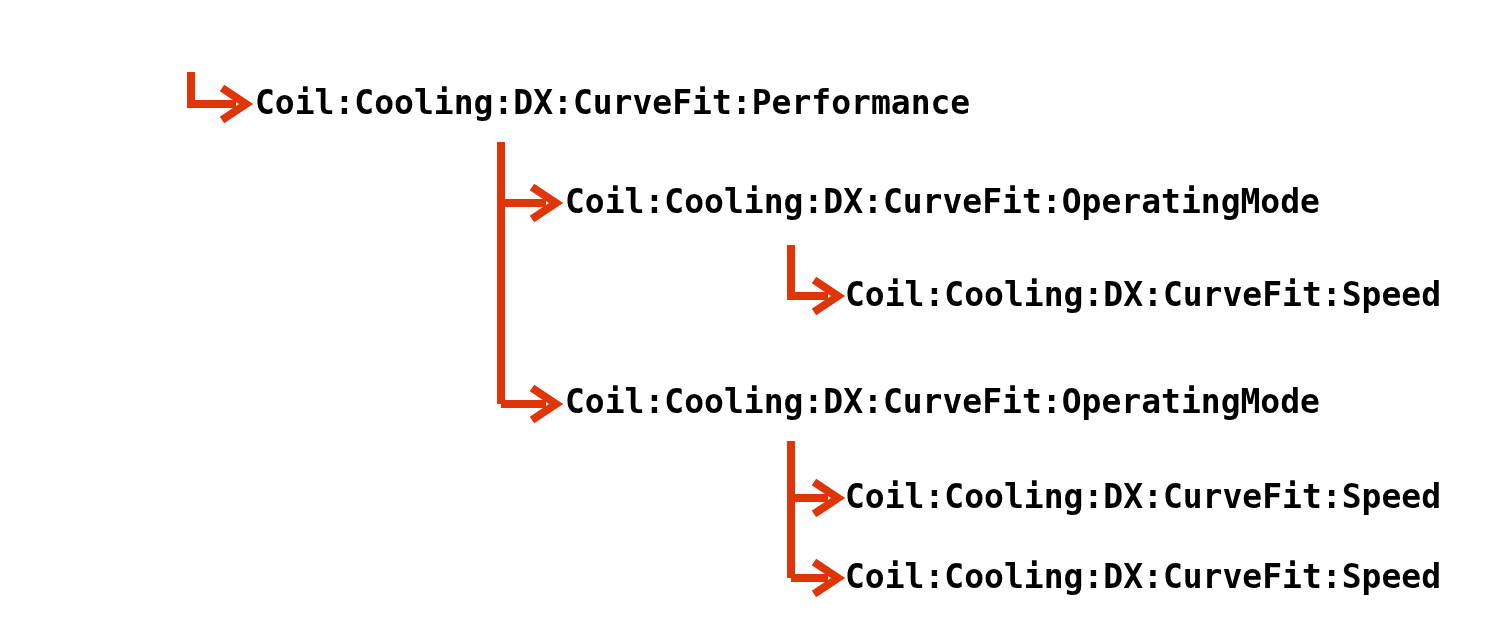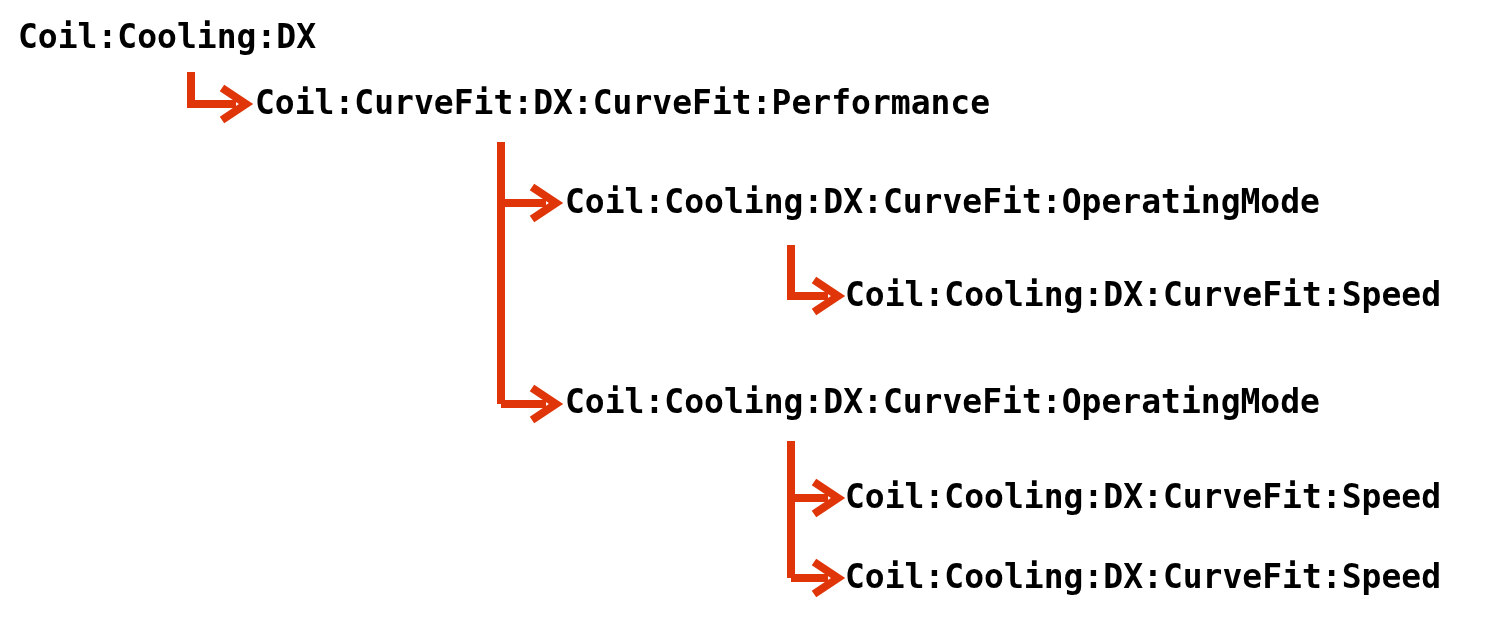--- a/index.html
+++ b/index.html
@@ -70,23 +70,22 @@
       <path d="M791,441 L791,578" fill="none" stroke="#DF3508" stroke-width="8" stroke-linecap="butt"></path>
 
       <path d="M791,498 L828,498" fill="none" stroke="#DF3508" stroke-width="8" stroke-linecap="butt"></path>
       <path d="M814,482 L838,498 L814,514" fill="none" stroke="#DF3508" stroke-width="8" stroke-linecap="butt" stroke-linejoin="miter"></path>
 
       <path d="M791,578 L828,578" fill="none" stroke="#DF3508" stroke-width="8" stroke-linecap="butt"></path>
       <path d="M814,562 L838,578 L814,594" fill="none" stroke="#DF3508" stroke-width="8" stroke-linecap="butt" stroke-linejoin="miter"></path>
     </g>
   </svg>
 
-  <div class="node-label" style="left:18px; top:20px;">Coil:Cooling:DX</div>
 
-  <div class="node-label" style="left:255px; top:86px;">Coil:CurveFit:DX:CurveFit:Performance</div>
+  <div class="node-label" style="left:255px; top:86px;">Coil:Cooling:DX:CurveFit:Performance</div>
 
   <div class="node-label" style="left:565px; top:185px;">Coil:Cooling:DX:CurveFit:OperatingMode</div>
 
   <div class="node-label" style="left:845px; top:278px;">Coil:Cooling:DX:CurveFit:Speed</div>
 
   <div class="node-label" style="left:565px; top:385px;">Coil:Cooling:DX:CurveFit:OperatingMode</div>
 
   <div class="node-label" style="left:845px; top:480px;">Coil:Cooling:DX:CurveFit:Speed</div>
 
   <div class="node-label" style="left:845px; top:560px;">Coil:Cooling:DX:CurveFit:Speed</div>

